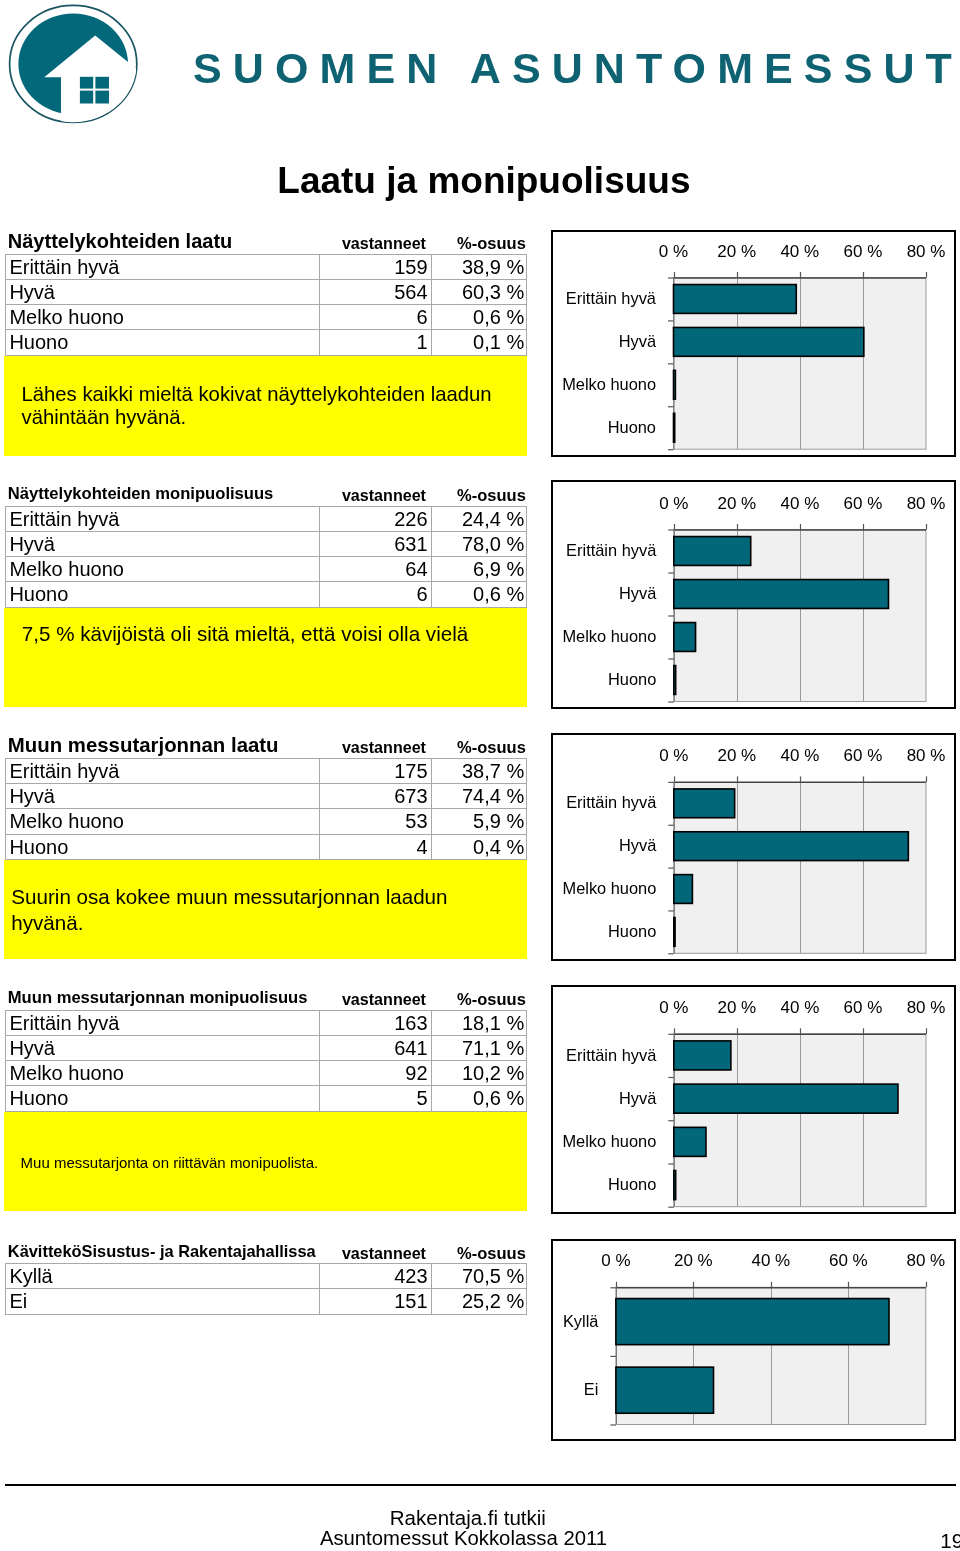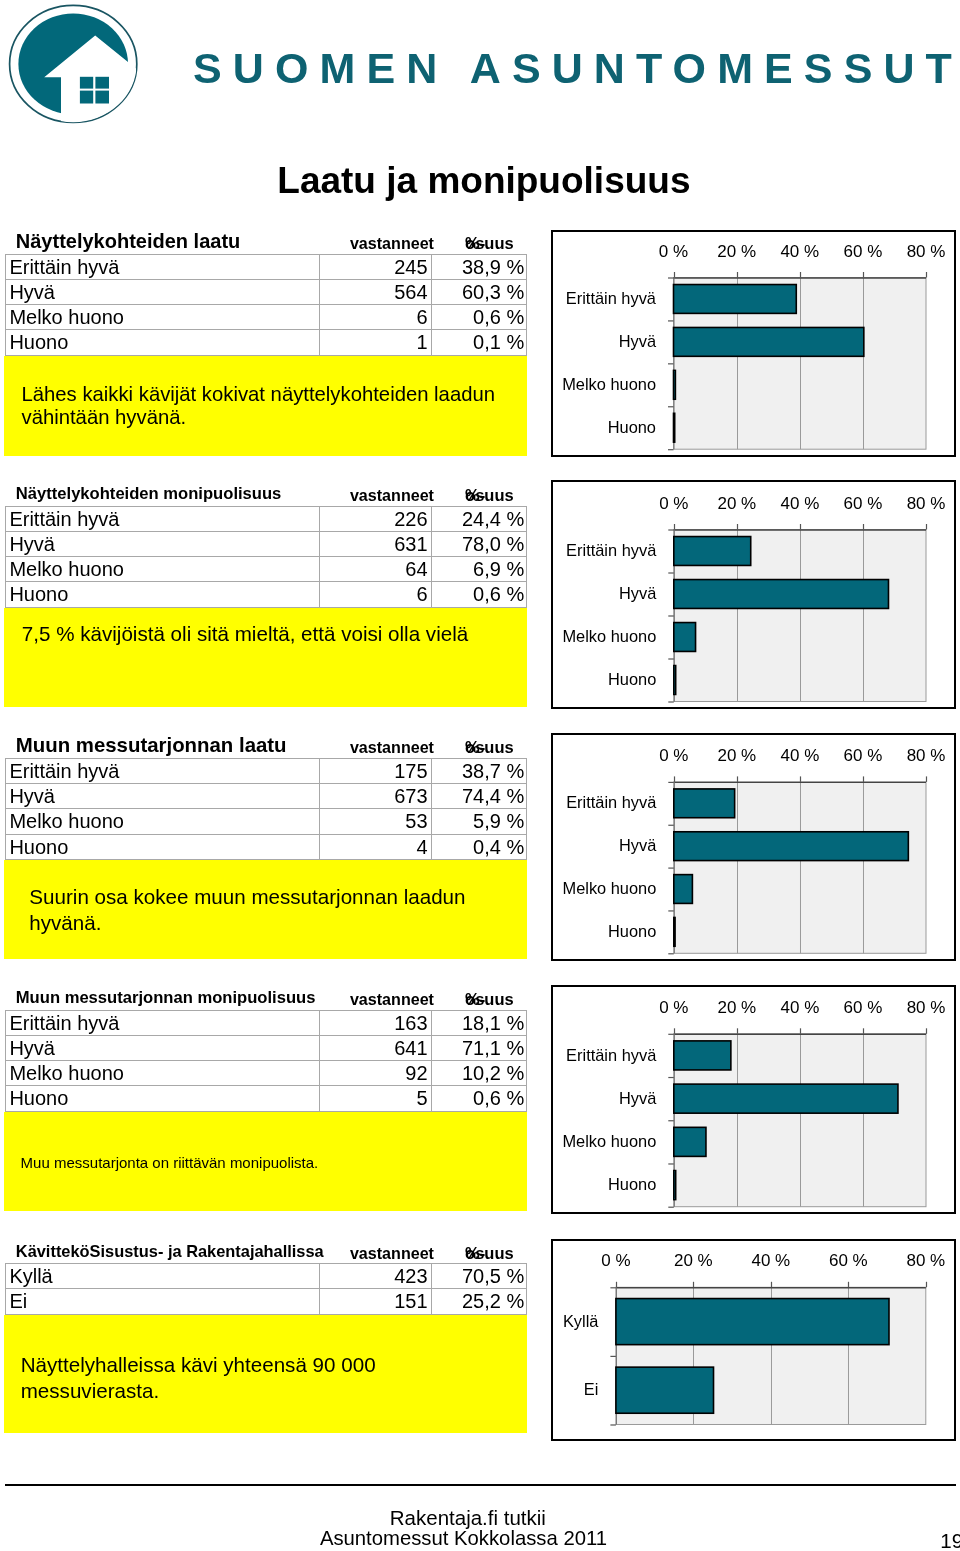--- a/index.html
+++ b/index.html
@@ -9,21 +9,21 @@
   .page{position:absolute;left:0;top:0;width:960px;height:1551px;}
 
   
   .logo{position:absolute;left:0;top:0;width:150px;height:132px;}
   .wordmark{position:absolute;left:193px;top:44px;font-size:43px;font-weight:bold;
             letter-spacing:11.1px;white-space:nowrap;}
   .page-title{position:absolute;left:277.3px;top:180.5px;line-height:0;font-size:37px;font-weight:bold;color:#000;}
 
   
   .sect{position:absolute;left:5px;width:523px;}
-  .sect-head{position:relative;height:25.5px;font-weight:bold;margin-left:8px;}
+  .sect-head{position:relative;height:25.5px;font-weight:bold;}
   .sect-head .t{position:absolute;left:2.8px;bottom:0;line-height:0;white-space:nowrap;}
   .sect-head .c1{position:absolute;left:336.9px;bottom:10.5px;line-height:0;font-size:16.1px;}
   .sect-head .c2{position:absolute;left:452.1px;bottom:10.5px;line-height:0;font-size:16.5px;}
   table.tbl{border-collapse:collapse;width:522.2px;table-layout:fixed;font-size:20px;}
   table.tbl td{border:1px solid #a8a8a8;height:24.25px;padding:0;line-height:24.25px;}
   table.tbl td.lbl{width:306.3px;padding-left:3.4px;}
   table.tbl td.num{width:106.8px;text-align:right;padding-right:3.2px;}
   table.tbl td.pct{width:91.5px;text-align:right;padding-right:2.0px;}
   .note{background:#ffff00;width:522.6px;margin-left:-0.7px;box-sizing:border-box;position:relative;}
   .note .nt{position:absolute;left:15px;right:4px;font-size:20.3px;line-height:22.6px;}
@@ -69,21 +69,21 @@
       <div class="sect" style="top:228.1px">
         <div class="sect-head">
           <span class="t" style="font-size:20px;bottom:13.03px">Näyttelykohteiden laatu</span>
           <span class="c1">vastanneet</span>
           <span class="c2">%-osuus</span>
         </div>
         <table class="tbl">
           <tbody>
             <tr>
               <td class="lbl">Erittäin hyvä</td>
-              <td class="num">245</td>
+              <td class="num">159</td>
               <td class="pct">38,9 %</td>
             </tr>
             <tr>
               <td class="lbl">Hyvä</td>
               <td class="num">564</td>
               <td class="pct">60,3 %</td>
             </tr>
             <tr>
               <td class="lbl">Melko huono</td>
               <td class="num">6</td>
@@ -91,21 +91,21 @@
             </tr>
             <tr>
               <td class="lbl">Huono</td>
               <td class="num">1</td>
               <td class="pct">0,1 %</td>
             </tr>
           </tbody>
         </table>
         <div class="note" style="height:100px">
           <div class="nt" style="top:27.528499999999998px;left:17.2px;font-size:20.3px;line-height:22.4px">
-            <div style="height:22.4px">Lähes kaikki kävijät kokivat näyttelykohteiden laadun</div>
+            <div style="height:22.4px">Lähes kaikki mieltä kokivat näyttelykohteiden laadun</div>
             <div style="height:22.4px">vähintään hyvänä.</div>
           </div>
         </div>
       </div>
       <div class="sect" style="top:480px">
         <div class="sect-head">
           <span class="t" style="font-size:16.6px;bottom:11.8519px">Näyttelykohteiden monipuolisuus</span>
           <span class="c1">vastanneet</span>
           <span class="c2">%-osuus</span>
         </div>
@@ -163,21 +163,21 @@
               <td class="pct">5,9 %</td>
             </tr>
             <tr>
               <td class="lbl">Huono</td>
               <td class="num">4</td>
               <td class="pct">0,4 %</td>
             </tr>
           </tbody>
         </table>
         <div class="note" style="height:99px">
-          <div class="nt" style="top:23.857px;left:25px;font-size:20.6px;line-height:26.4px">
+          <div class="nt" style="top:23.857px;left:7px;font-size:20.6px;line-height:26.4px">
             <div style="height:26.4px">Suurin osa kokee muun messutarjonnan laadun</div>
             <div style="height:26.4px">hyvänä.</div>
           </div>
         </div>
       </div>
       <div class="sect" style="top:984.2px">
         <div class="sect-head">
           <span class="t" style="font-size:16.6px;bottom:11.8519px">Muun messutarjonnan monipuolisuus</span>
           <span class="c1">vastanneet</span>
           <span class="c2">%-osuus</span>
@@ -225,26 +225,20 @@
               <td class="num">423</td>
               <td class="pct">70,5 %</td>
             </tr>
             <tr>
               <td class="lbl">Ei</td>
               <td class="num">151</td>
               <td class="pct">25,2 %</td>
             </tr>
           </tbody>
         </table>
-        <div class="note" style="height:118px">
-          <div class="nt" style="top:37.057px;left:16.4px;font-size:20.6px;line-height:26.4px">
-            <div style="height:26.4px"> Näyttelyhalleissa kävi  yhteensä 90 000</div>
-            <div style="height:26.4px">messuvierasta.</div>
-          </div>
-        </div>
       </div>
     </div>
   <div id="charts">
       <div class="chart" style="left:551px;top:230px;width:405px;height:226.5px">
         <svg width="401" height="222.5" viewBox="0 0 401 222.5">
           <rect x="120.5" y="45.5" width="252.5" height="171.7" fill="#F0F0F0" stroke="#9A9A9A" stroke-width="1"></rect>
           <line x1="184.5" y1="45.5" x2="184.5" y2="217.2" stroke="#9A9A9A" stroke-width="1"></line>
           <line x1="247.5" y1="45.5" x2="247.5" y2="217.2" stroke="#9A9A9A" stroke-width="1"></line>
           <line x1="310.5" y1="45.5" x2="310.5" y2="217.2" stroke="#9A9A9A" stroke-width="1"></line>
           <line x1="120.5" y1="46" x2="373" y2="46" stroke="#444" stroke-width="1.4"></line>

